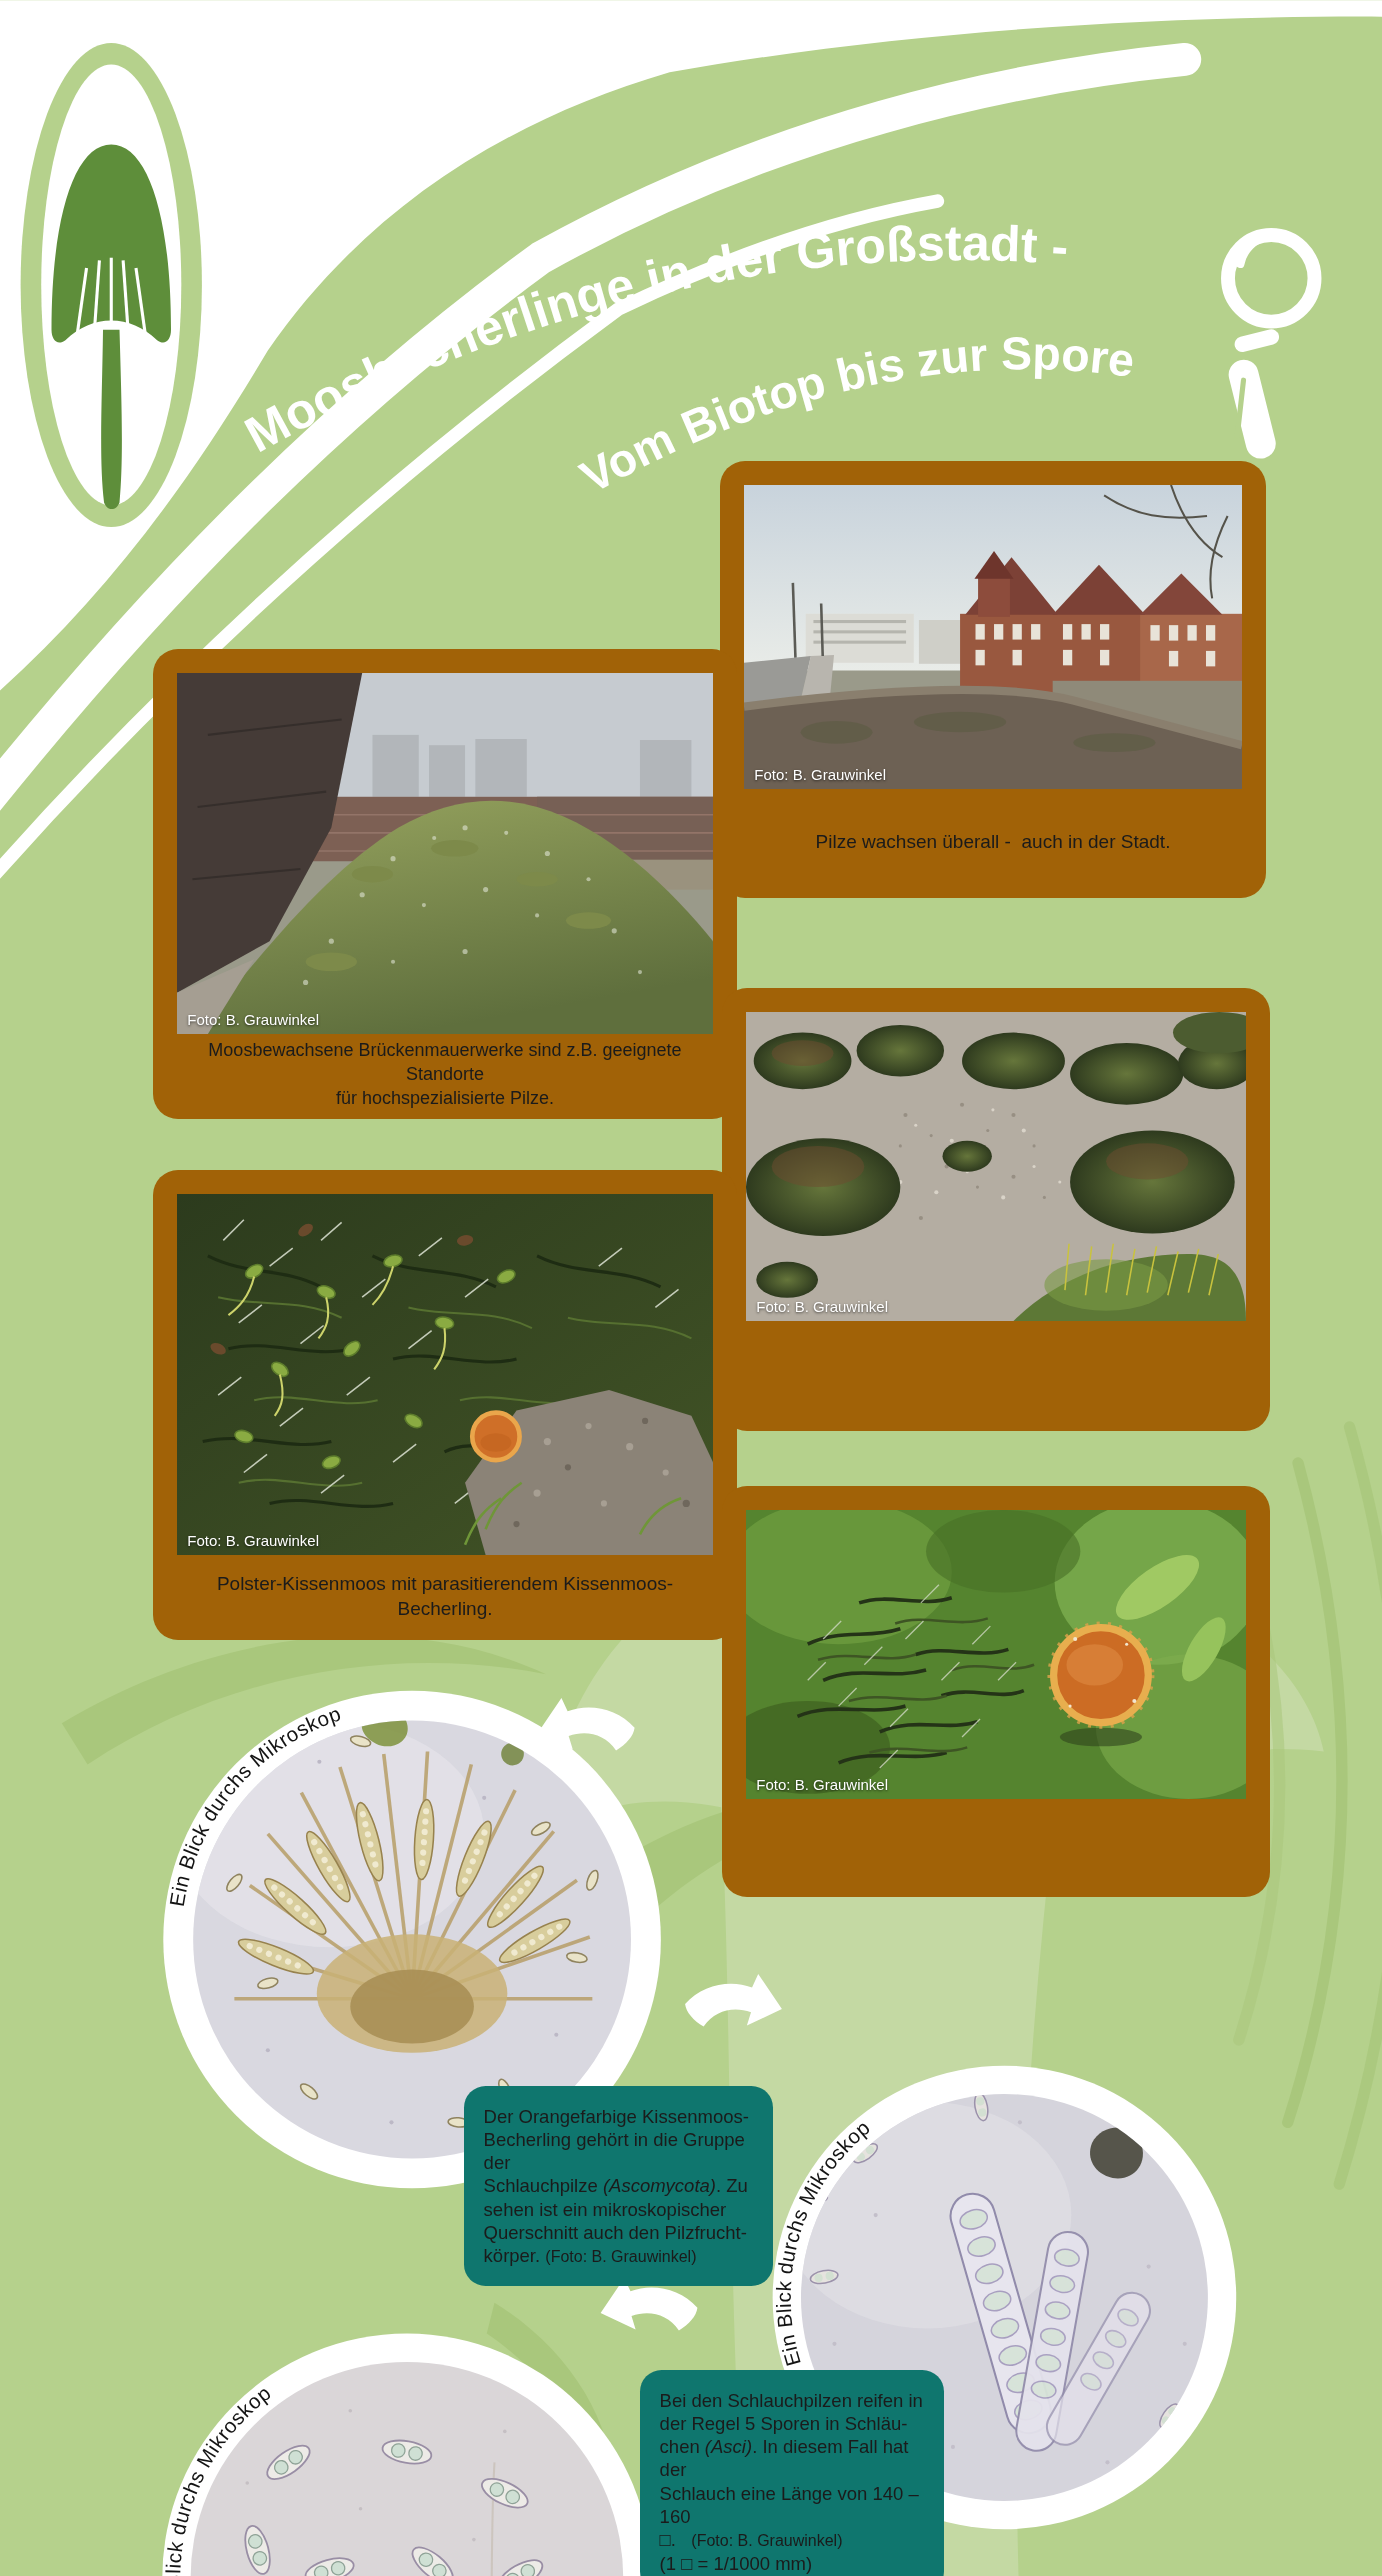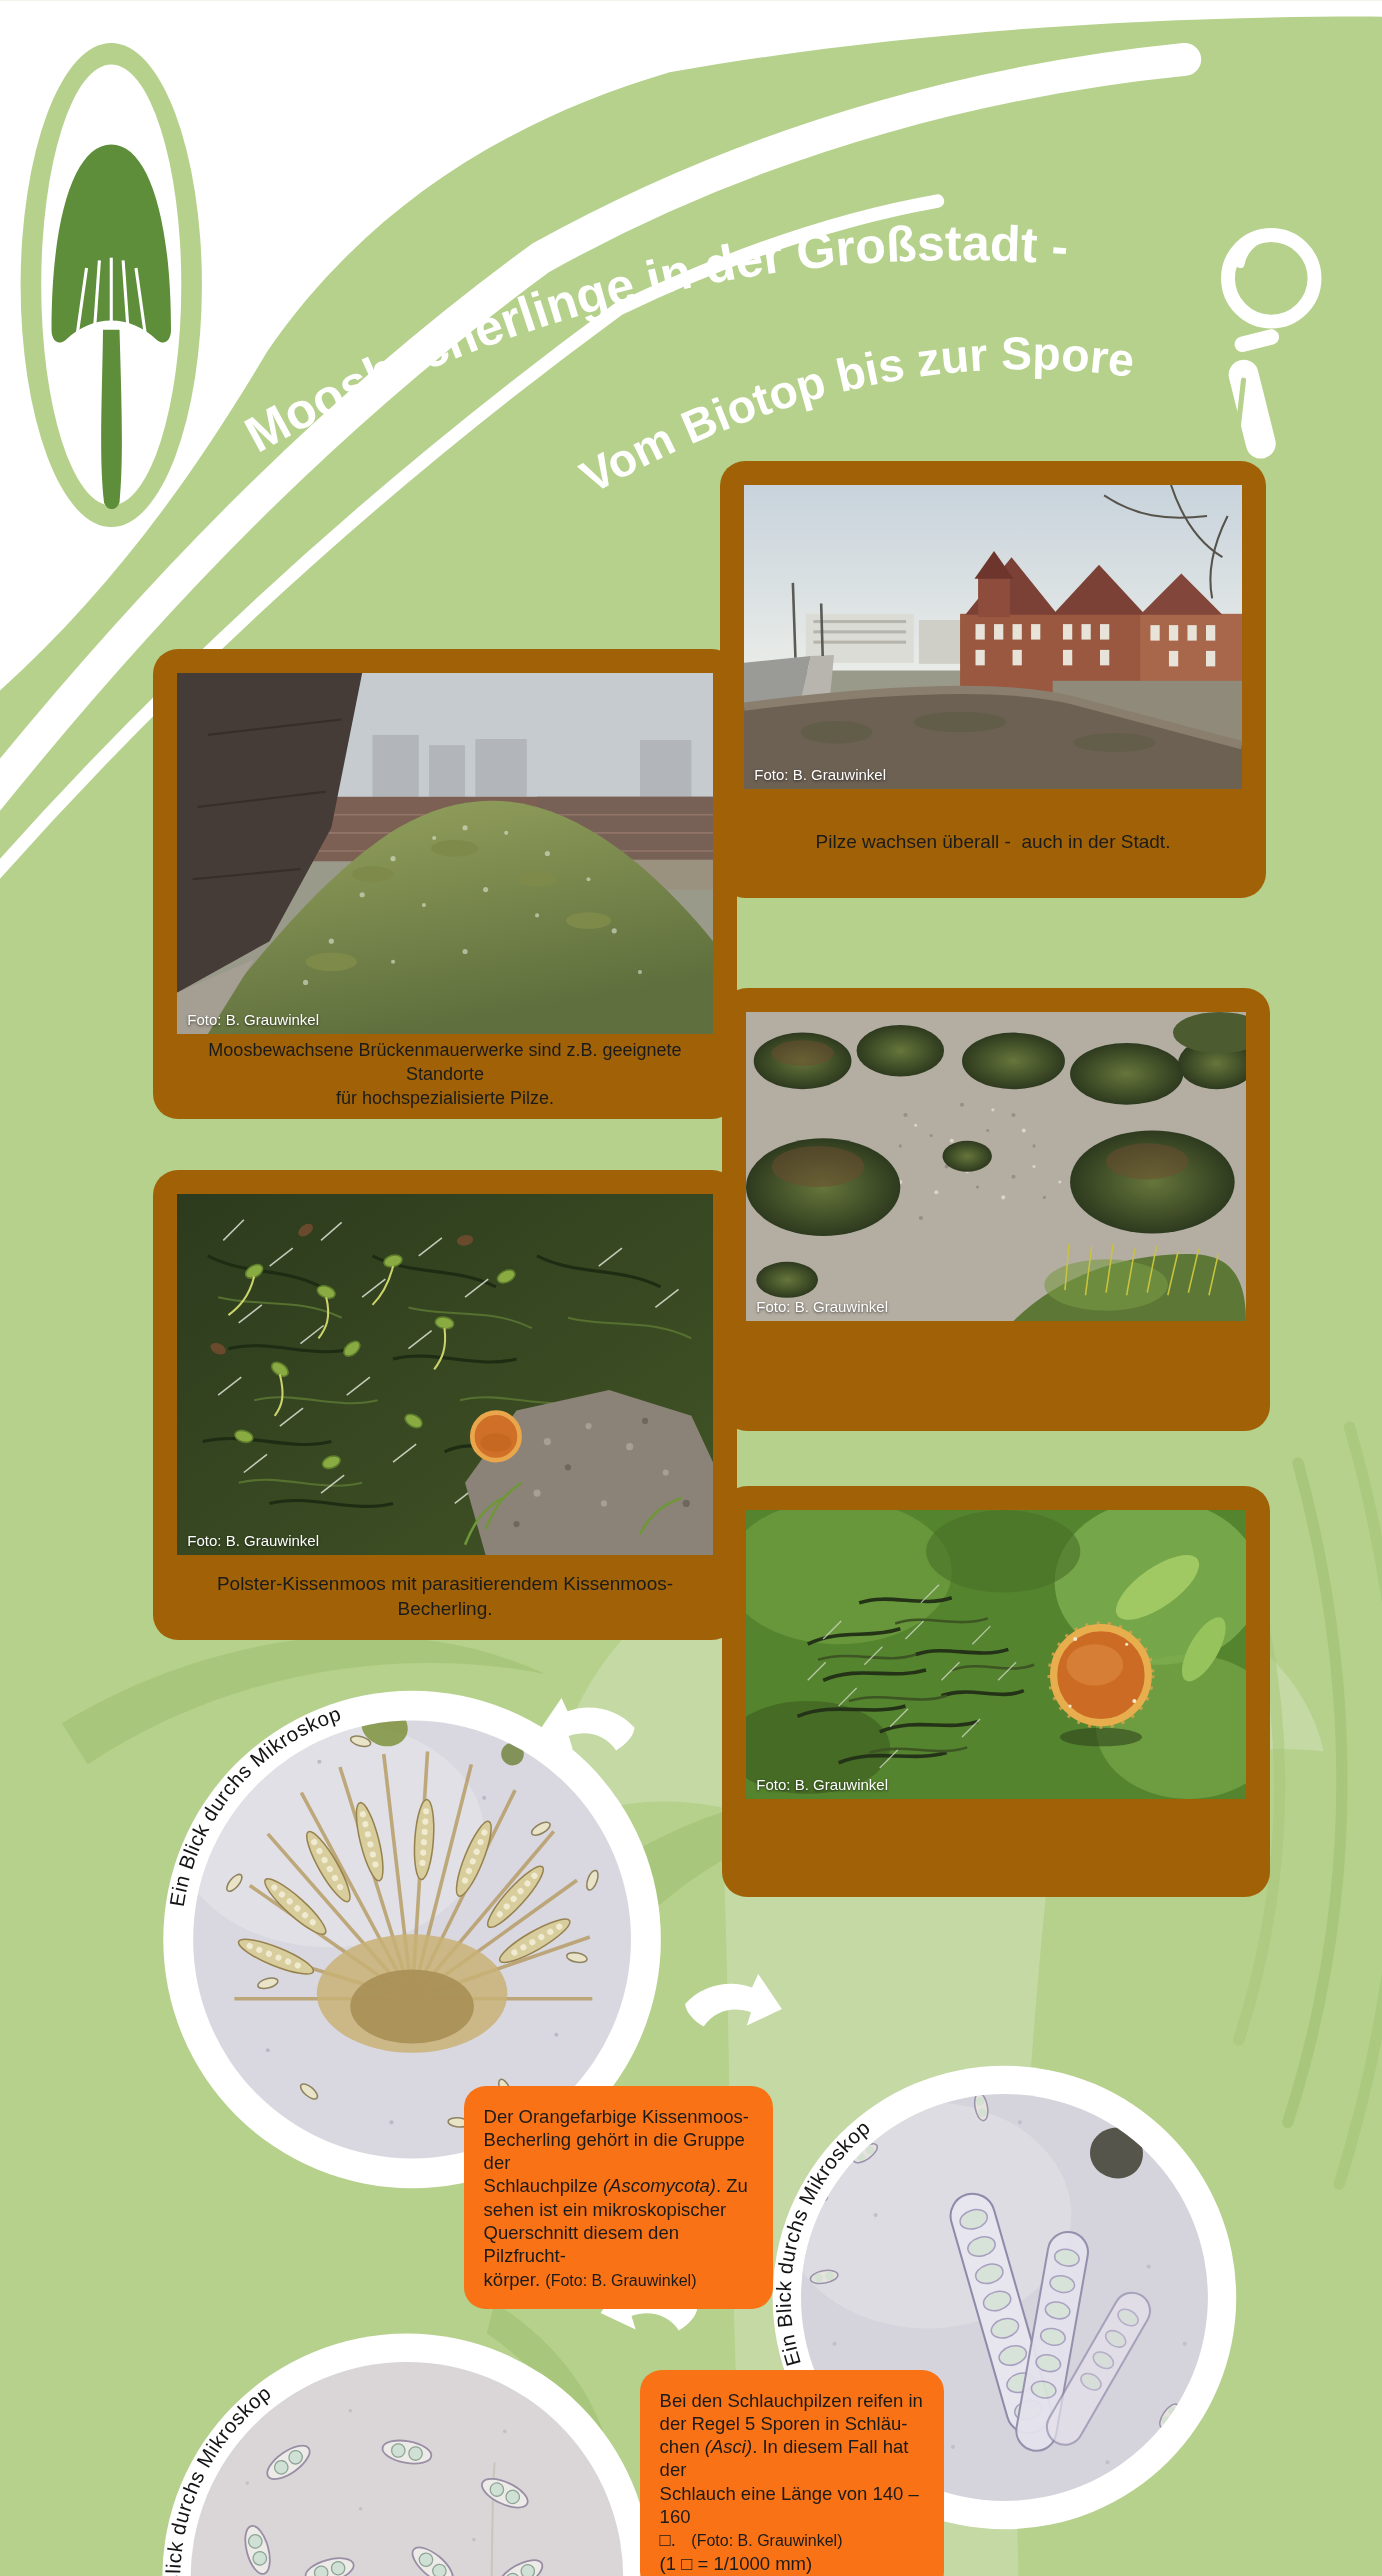--- a/index.html
+++ b/index.html
@@ -13,21 +13,21 @@
   .card{position:absolute;background:#a16207;border-radius:25px;box-sizing:border-box;
     padding:24px 24px 0 24px;display:flex;flex-direction:column;}
   .photo{position:relative;width:100%;overflow:hidden;background:#9a9a8a;flex:0 0 auto;}
   .photo svg{display:block;width:100%;height:100%;}
   .credit{position:absolute;left:10.3px;bottom:6.2px;color:#ffffff;font-size:15px;
     text-shadow:0 0.5px 2.6px rgba(0,0,0,.65);white-space:nowrap;}
   .caption{flex:1;display:flex;align-items:center;justify-content:center;text-align:center;
     font-size:19px;line-height:1.32;color:#1b1b1b;white-space:pre-line;padding:4.1px 1px 7.2px 1px;}
   .cap-sm .caption{font-size:17.5px;}
   .cap-m .caption{font-size:18px;}
-  .infobox{position:absolute;background:#f97316;border-radius:21.6px;box-sizing:border-box;
+  .infobox{position:absolute;background:#0f766e;border-radius:21.6px;box-sizing:border-box;
     padding:18.5px 19.6px;font-size:18.5px;line-height:1.26;color:#1b1b1b;white-space:pre-line;}
   .infobox .small{font-size:16px;}
 </style>
 </head>
 <body>
 
 <div class="poster">
 
 <svg class="bg" viewBox="0 0 2683 5707">
   <defs>
@@ -764,21 +764,21 @@
           </g>
     </svg>
     <div class="credit">Foto: B. Grauwinkel</div>
   </div>
 </div>
 
 <div class="infobox" style="left:464px;top:2086px;width:309px;"><span>Der Orangefarbige Kissenmoos-
 Becherling gehört in die Gruppe der
 Schlauchpilze </span><i>(Ascomycota)</i><span>. Zu
 sehen ist ein mikroskopischer
-Querschnitt diesem den Pilzfrucht-
+Querschnitt auch den Pilzfrucht-
 körper. </span><span class="small">(Foto: B. Grauwinkel)</span></div>
 
 <div class="infobox" style="left:640px;top:2370px;width:304px;"><span>Bei den Schlauchpilzen reifen in
 der Regel 5 Sporen in Schläu-
 chen </span><i>(Asci)</i><span>. In diesem Fall hat der
 Schlauch eine Länge von 140 – 160
 □.&nbsp;&nbsp; </span><span class="small">(Foto: B. Grauwinkel)</span><span>
 (1 □ = 1/1000 mm)</span></div>
 
 </div>

